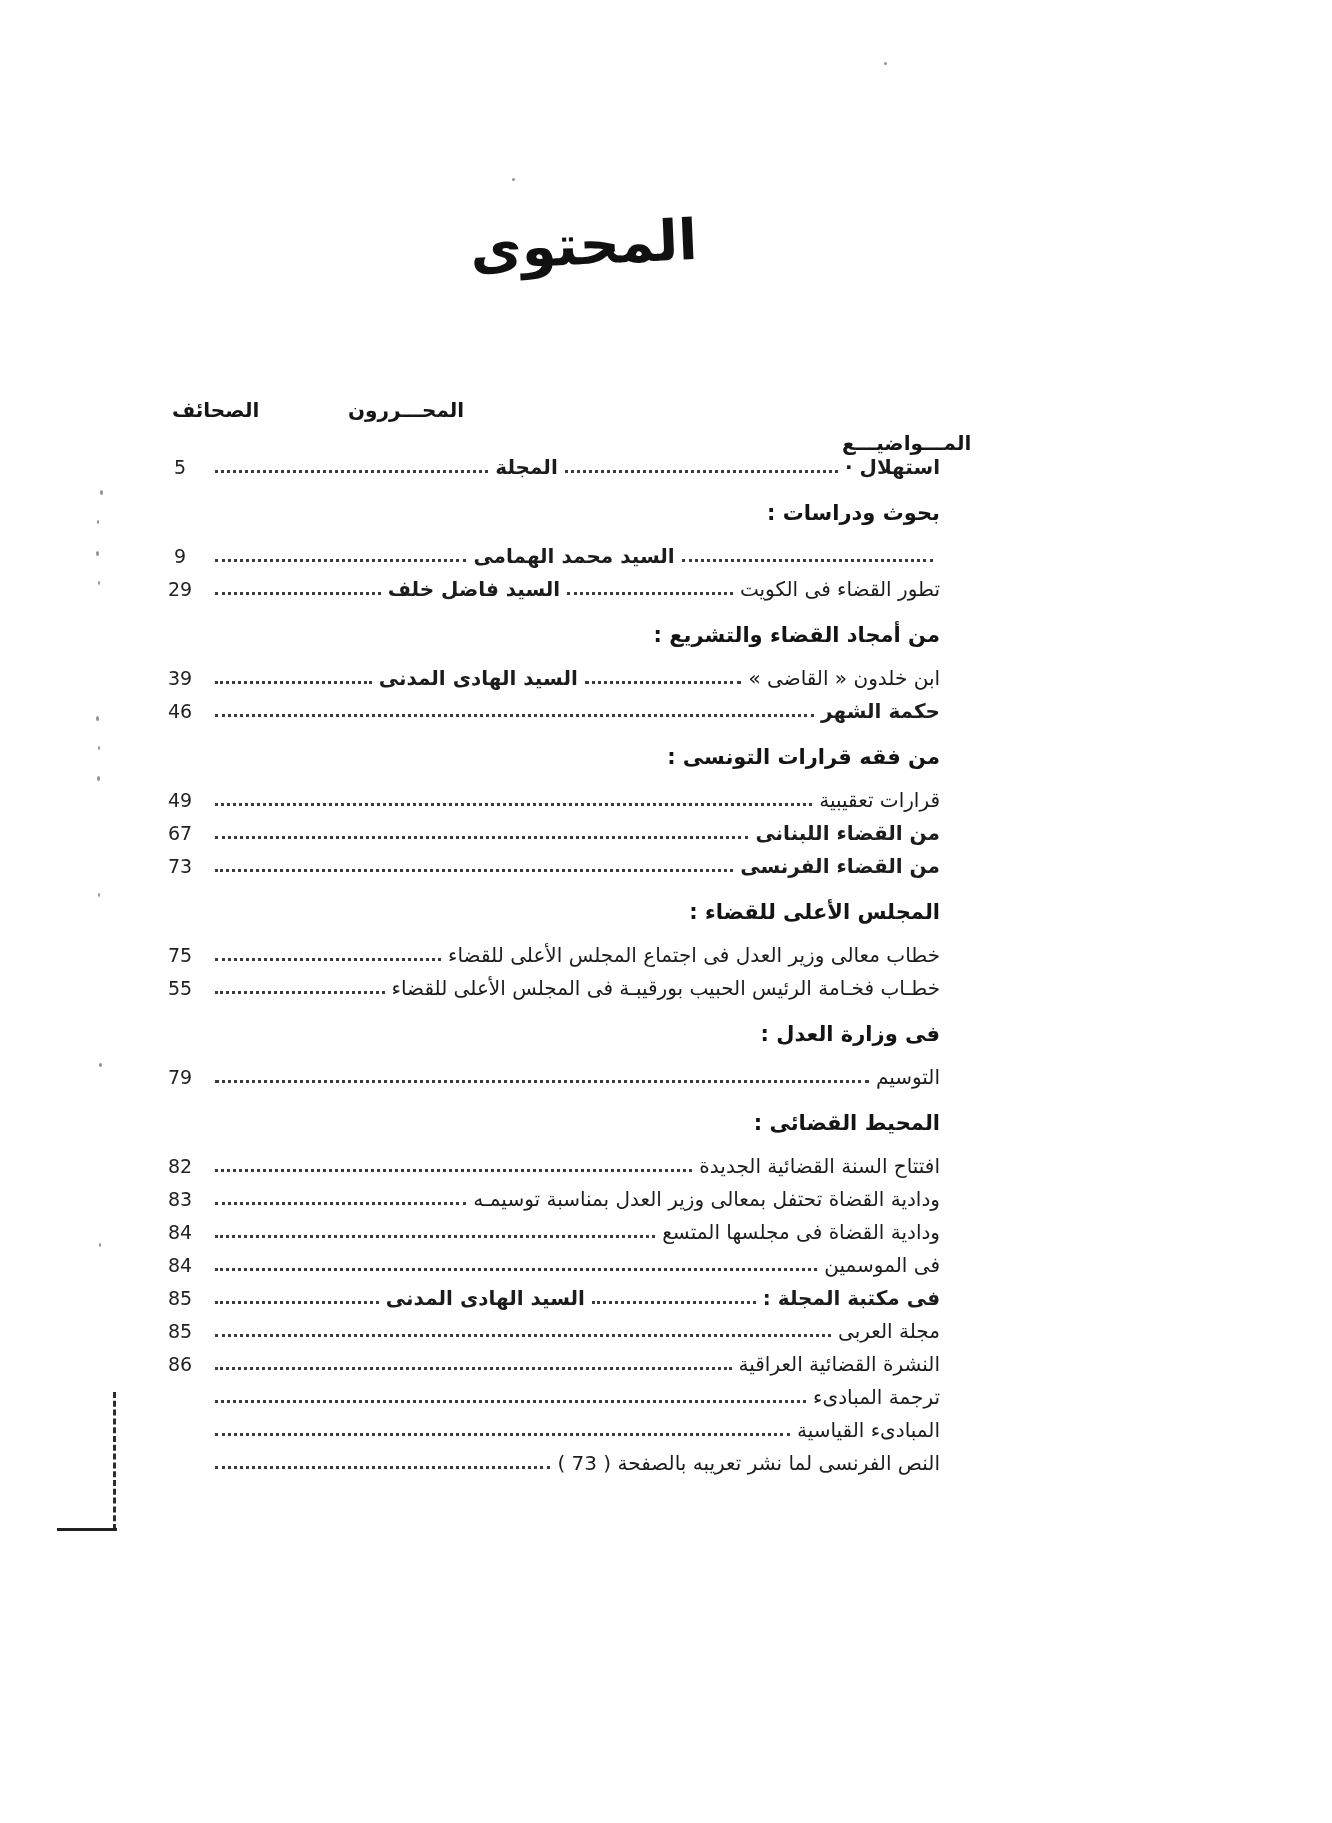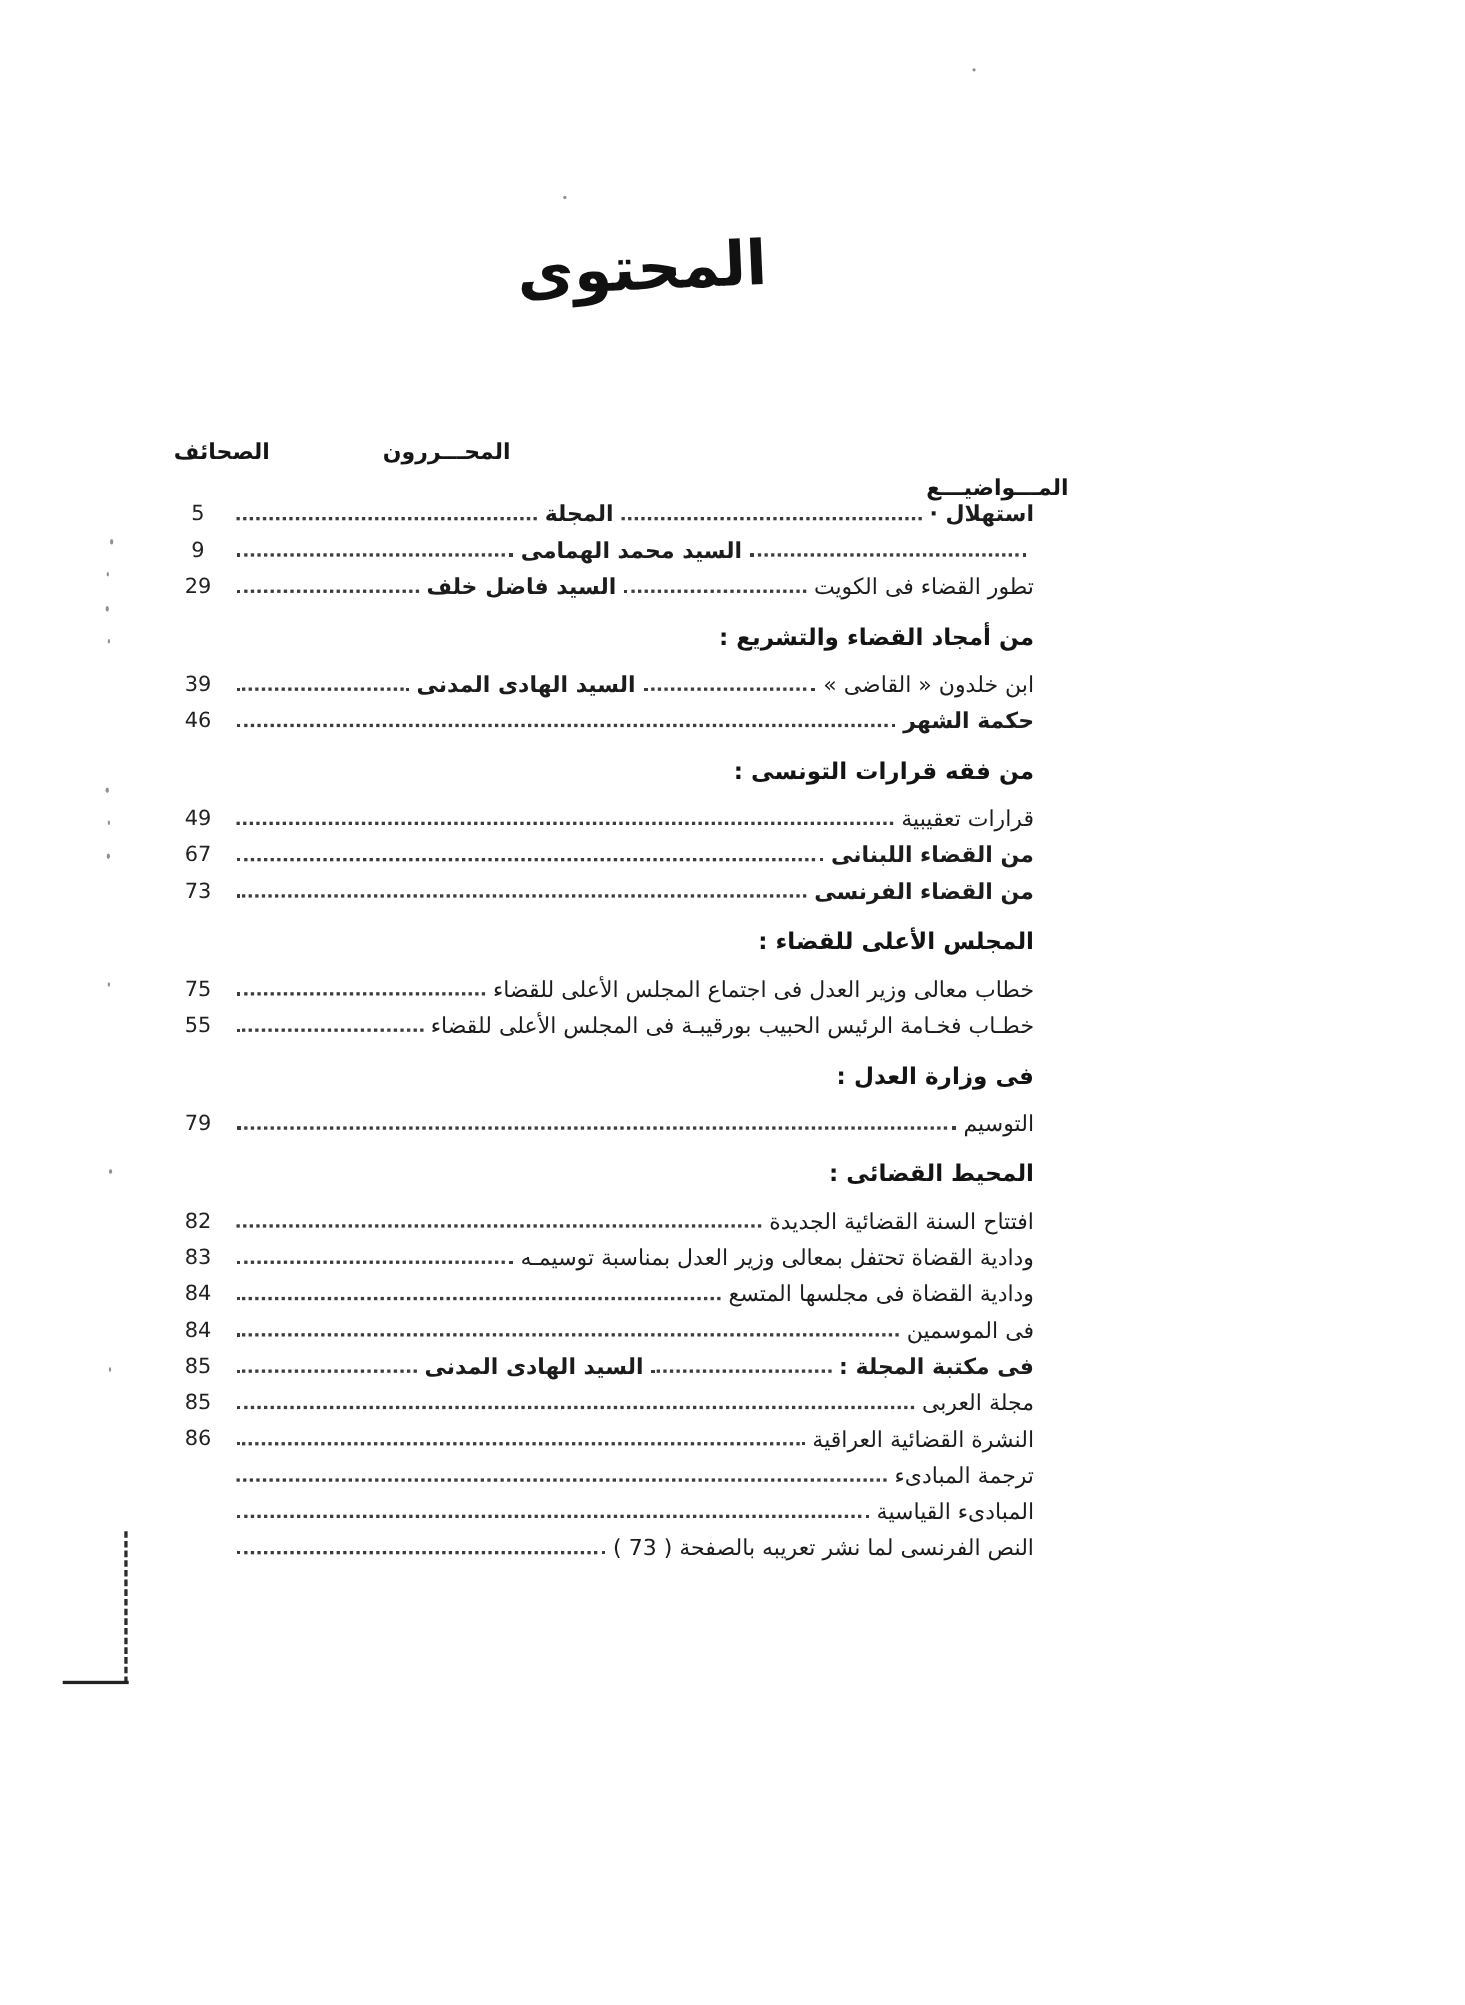--- a/index.html
+++ b/index.html
@@ -21,21 +21,21 @@
     color:#111;
   }
   .col-head{
     position:absolute;
     top:398px;
     font-size:20px;
     font-weight:bold;
     white-space:nowrap;
     color:#161616;
   }
-  #col-pages{left:158px;}
+  #col-pages{left:172px;}
   #col-editors{left:348px;}
   #col-topics{left:842px;margin-top:33px;}
   .toc{
     position:absolute;
     left:152px;right:392px;top:449px;
     direction:rtl;
   }
   .row{
     display:flex;
     align-items:flex-end;
@@ -96,20 +96,21 @@
 <div class="col-head" id="col-topics">المـــواضيـــع</div>
 
 <div class="toc" id="toc">
     <div class="row">
       <span class="topic b">استهلال ·</span>
       <span class="dots"></span>
       <span class="editor">المجلة</span>
       <span class="dots"></span>
       <span class="pagenum">5</span>
     </div>
+    <div class="section">بحوث ودراسات :</div>
     <div class="row">
       <span class="dots"></span>
       <span class="editor">السيد محمد الهمامى</span>
       <span class="dots"></span>
       <span class="pagenum">9</span>
     </div>
     <div class="row">
       <span class="topic">تطور القضاء فى الكويت</span>
       <span class="dots"></span>
       <span class="editor">السيد فاضل خلف</span>

